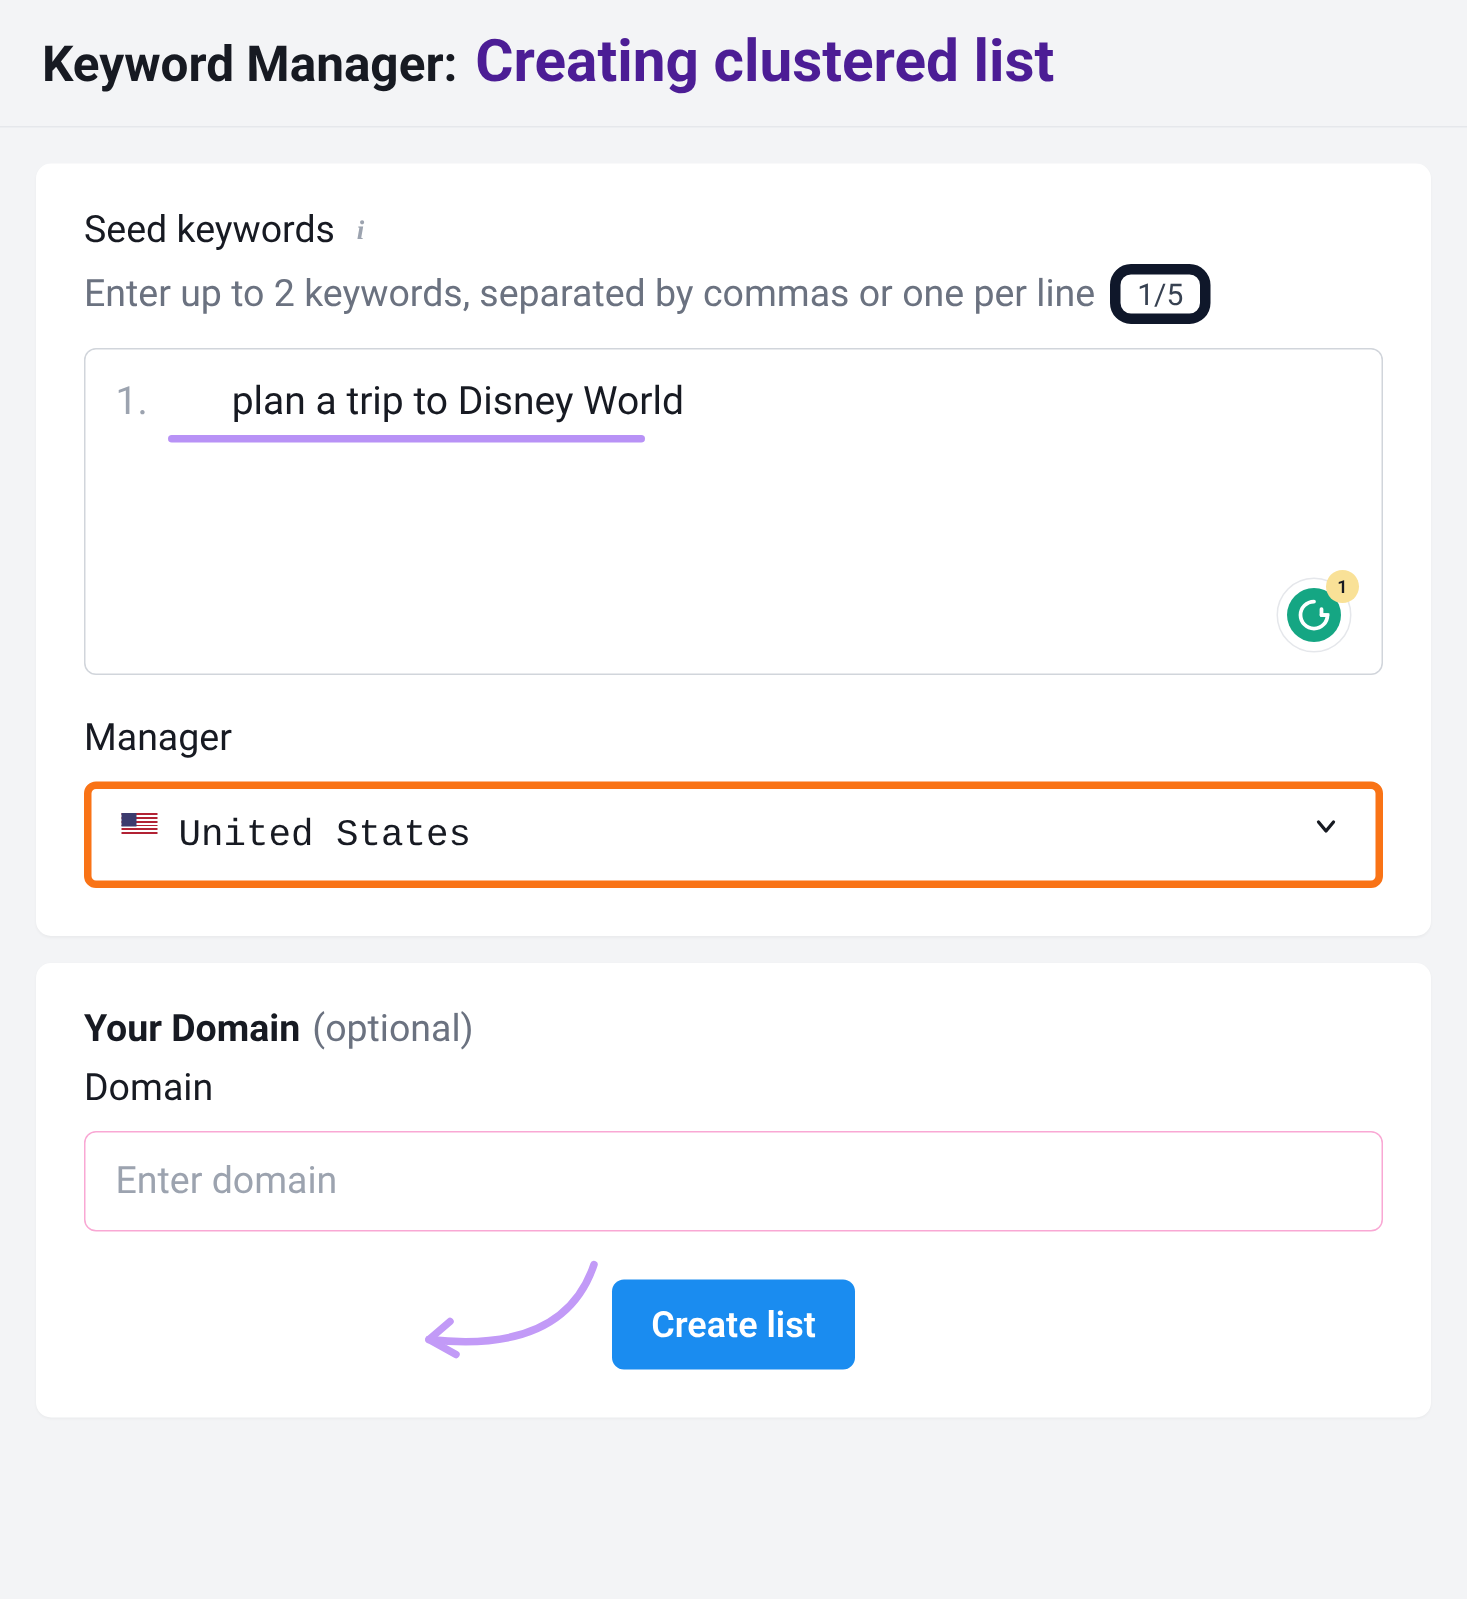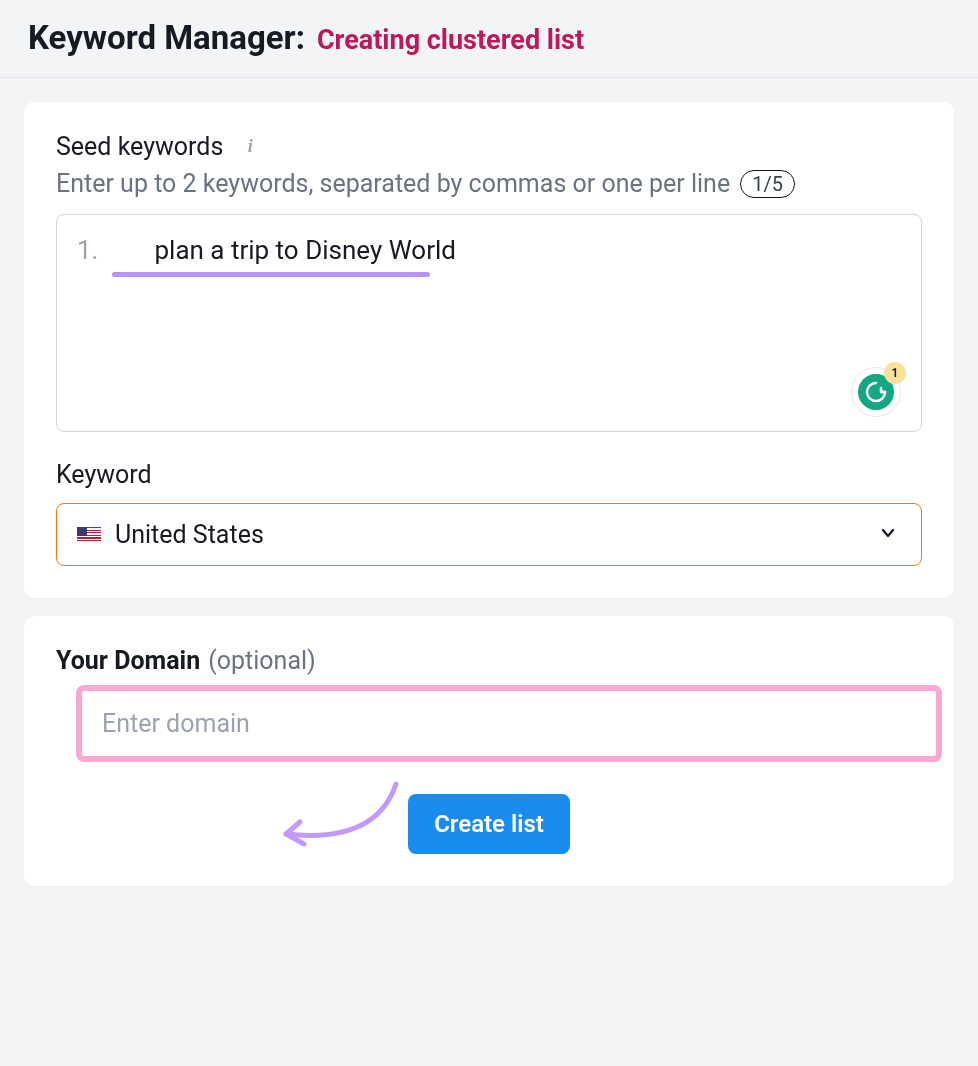--- a/index.html
+++ b/index.html
@@ -16,38 +16,38 @@
     .header {
       padding: 18px 28px 20px 28px;
       border-bottom: 1px solid #e5e7eb;
     }
     .header-title {
       font-size: 33px;
       font-weight: 700;
       color: #171a22;
     }
     .header-subtitle {
-      font-size: 27px;
+      font-size: 39px;
       font-weight: 700;
-      color: #be185d;
+      color: #4c1d95;
     }
     .content {
       padding: 24px;
     }
     .card {
       background: #fff;
       border-radius: 10px;
       padding: 30px 32px 32px 32px;
       margin-bottom: 18px;
       box-shadow: 0 1px 2px rgba(0,0,0,0.04);
     }
     .section-label-row {
       display: flex;
       align-items: center;
-      gap: 18px;
+      gap: 8px;
       margin-bottom: 8px;
     }
     .section-label {
       font-size: 25px;
       font-weight: 400;
       color: #171a22;
     }
     .info-icon {
       width: 18px;
       height: 18px;
@@ -65,21 +65,21 @@
       align-items: center;
       gap: 10px;
       margin-bottom: 16px;
     }
     .helper-text {
       font-size: 25px;
       color: #6b7280;
       font-weight: 400;
     }
     .count-badge {
-      border: 1px solid #0f172a;
+      border: 7px solid #0f172a;
       border-radius: 14px;
       padding: 1px 11px;
       font-size: 20px;
       color: #374151;
       font-weight: 400;
     }
     .keyword-box {
       border: 1px solid #d1d5db;
       border-radius: 8px;
       padding: 20px 20px 20px 20px;
@@ -159,28 +159,29 @@
     .database-section {
       margin-top: 28px;
     }
     .db-label {
       font-size: 25px;
       color: #171a22;
       margin-bottom: 14px;
       font-weight: 400;
     }
     .dropdown {
-      border: 1px solid #f97316;
+      border: 5px solid #f97316;
       border-radius: 8px;
       padding: 16px 20px;
       display: flex;
-      align-items: center;
+      align-items: flex-start;
       gap: 14px;
       cursor: pointer;
       position: relative;
+      font-family: Liberation Mono, monospace;
     }
     .flag-icon {
       width: 24px;
       height: 16px;
       display: inline-block;
       background: linear-gradient(to bottom,
         #b22234 0%, #b22234 8%, #fff 8%, #fff 16%,
         #b22234 16%, #b22234 24%, #fff 24%, #fff 32%,
         #b22234 32%, #b22234 40%, #fff 40%, #fff 48%,
         #b22234 48%, #b22234 56%, #fff 56%, #fff 64%,
@@ -229,27 +230,26 @@
       color: #6b7280;
       margin-bottom: 28px;
     }
     .domain-label {
       font-size: 25px;
       color: #171a22;
       margin-bottom: 14px;
     }
     .domain-input {
       width: 100%;
-      border: 6px solid #f9a8d4;
+      border: 1px solid #f9a8d4;
       border-radius: 8px;
       padding: 18px 20px;
       font-size: 25px;
       color: #171a22;
       font-family: inherit;
-      margin-left: 20px;
     }
     .domain-input::placeholder {
       color: #9ca3af;
     }
     .button-row {
       margin-top: 32px;
       display: flex;
       align-items: center;
       gap: 10px;
       position: relative;
@@ -308,38 +308,39 @@
               <path d="M12 3 A9 9 0 1 0 21 12 L17 12" stroke="#fff" stroke-width="2.5" fill="none" stroke-linecap="round"></path>
               <path d="M17 8 L17 12 L21 12" stroke="#fff" stroke-width="2.5" fill="none" stroke-linecap="round" stroke-linejoin="round"></path>
             </svg>
           </div>
           <div class="g-notif">1</div>
         </div>
       </div>
     </div>
 
     <div class="database-section">
-      <div class="db-label">Keyword</div>
+      <div class="db-label">Manager</div>
       <div class="dropdown">
         <span class="flag-icon"></span>
         <span class="dropdown-text">United States</span>
         <span class="chevron-down">
           <svg width="18" height="18" viewBox="0 0 18 18">
             <path d="M4 6 L9 12 L14 6" stroke="#171a22" stroke-width="2.2" fill="none" stroke-linecap="round" stroke-linejoin="round"></path>
           </svg>
         </span>
       </div>
     </div>
   </div>
 
   <div class="card">
     <div class="domain-header-row">
       <span class="domain-title">Your Domain</span>
       <span class="optional-text">(optional)</span>
     </div>
+    <div class="domain-label">Domain</div>
     <input type="text" class="domain-input" placeholder="Enter domain" style="">
     <div class="button-row">
       <button class="create-btn">Create list</button>
       <svg class="arrow-annot" width="160" height="90" viewBox="0 0 160 90">
         <path d="M 140 10 Q 120 70, 30 60" stroke="#c29af7" stroke-width="5" fill="none" stroke-linecap="round"></path>
         <path d="M 30 60 L 44 48 M 30 60 L 48 70" stroke="#c29af7" stroke-width="5" fill="none" stroke-linecap="round"></path>
       </svg>
     </div>
   </div>
 

